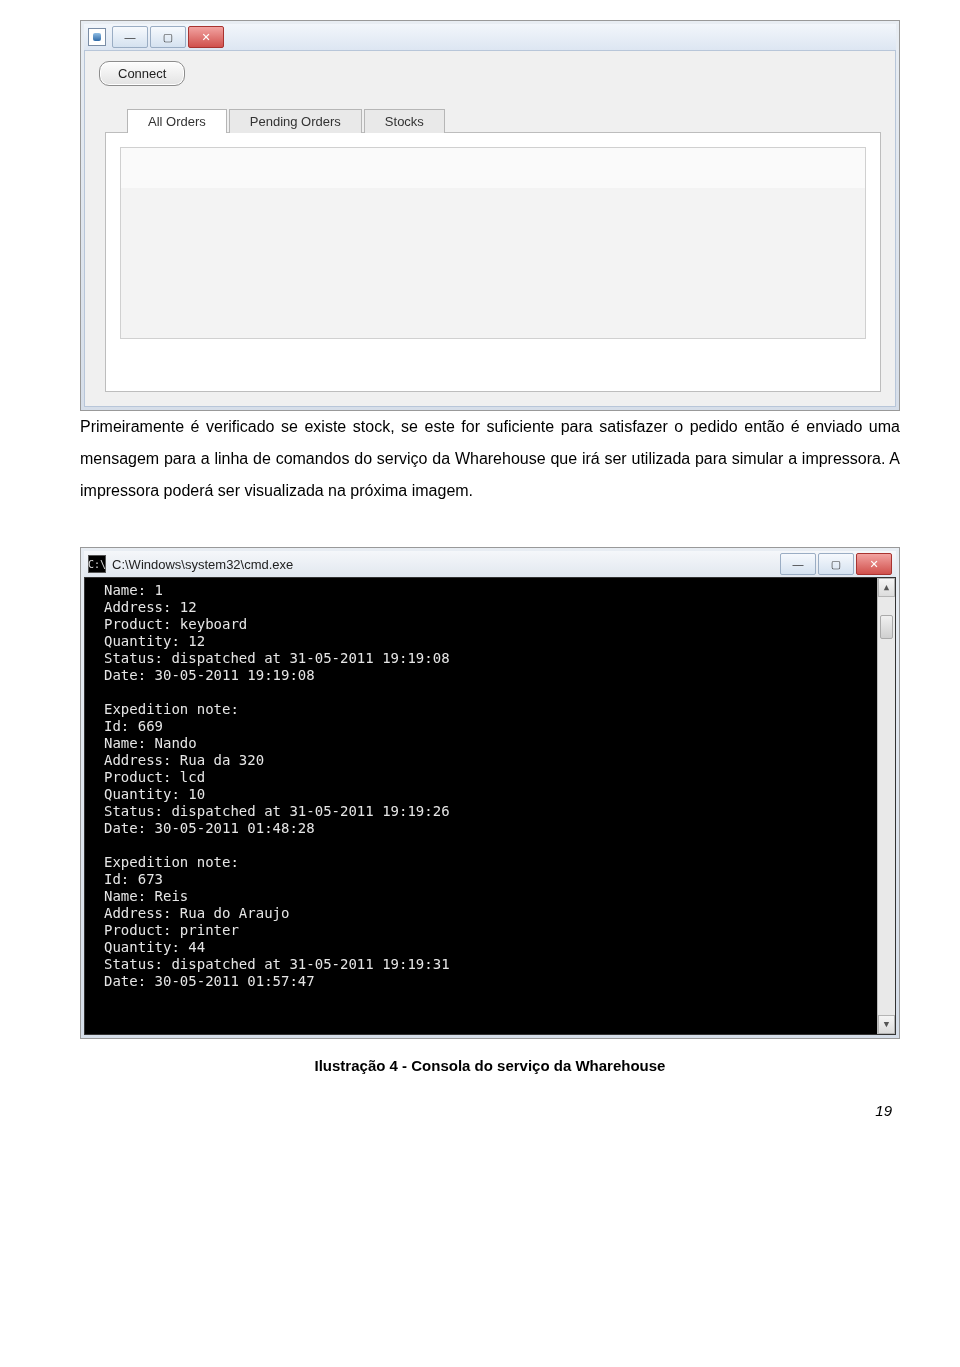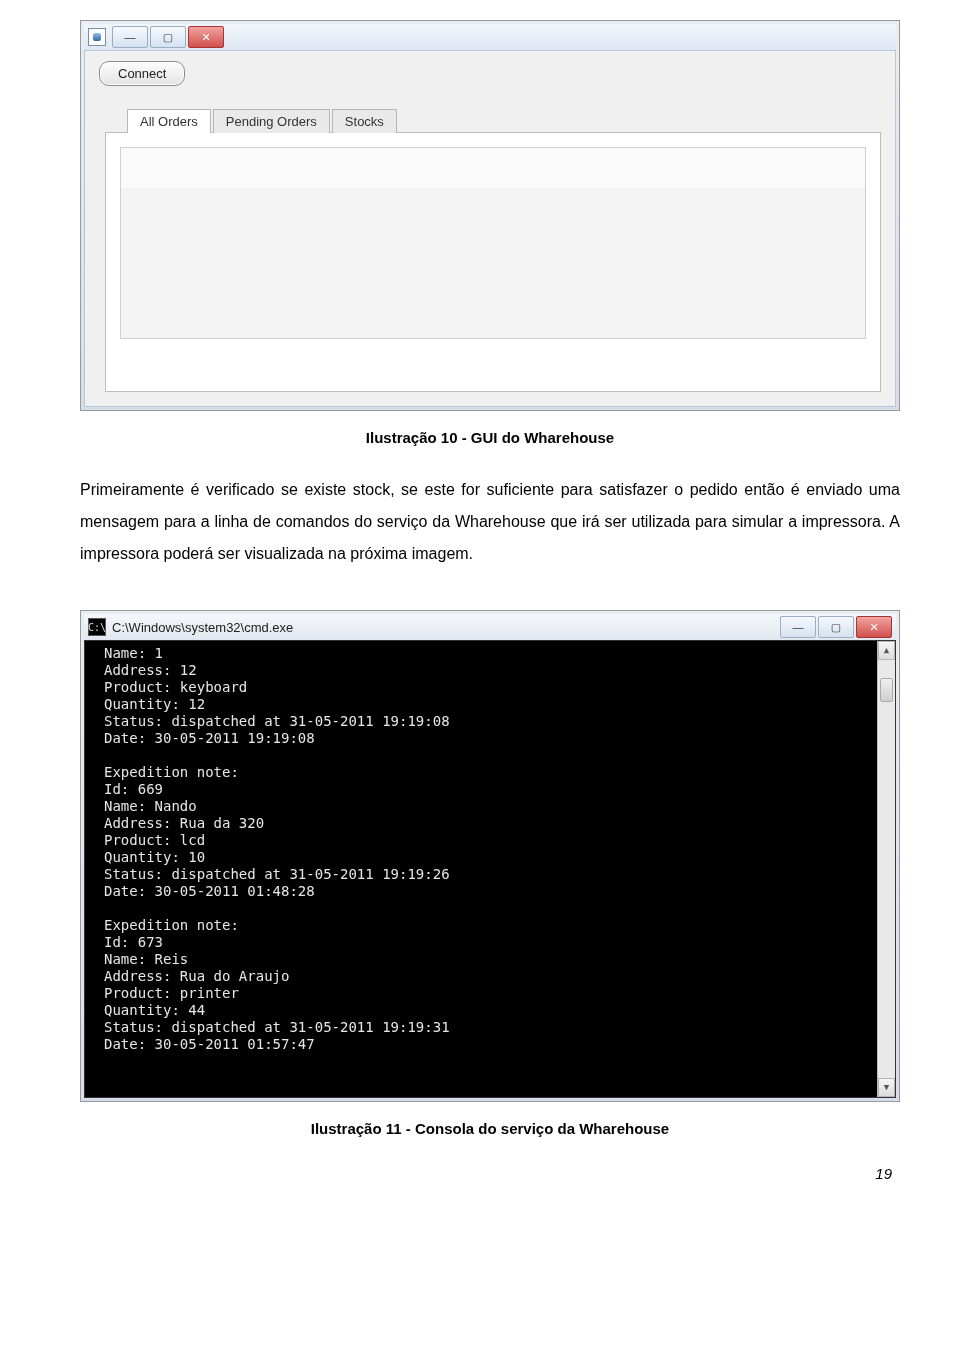--- a/index.html
+++ b/index.html
@@ -83,21 +83,21 @@
     align-items: flex-end;
     gap: 0;
     margin-left: 28px;
     position: relative;
     top: 1px;
     z-index: 3;
   }
   .tab {
     border: 1px solid #b6b6b6;
     border-bottom: none;
-    padding: 4px 12px;
+    padding: 4px 20px;
     font-size: 13px;
     color: #333;
     background: #e9e9e9;
     position: relative;
     margin-right: 2px;
   }
   .tab.active {
     background: #fff;
     z-index: 4;
   }
@@ -217,21 +217,20 @@
         <div class="tab active">All Orders</div>
         <div class="tab">Pending Orders</div>
         <div class="tab">Stocks</div>
       </div>
       <div class="tab-panel">
         <div class="listpane"></div>
       </div>
     </div>
   </div>
 
-  <p class="caption">Ilustração 10 - GUI do Wharehouse</p>
 
   <p class="body-text">Primeiramente é verificado se existe stock, se este for suficiente para satisfazer o pedido então é enviado uma mensagem para a linha de comandos do serviço da Wharehouse que irá ser utilizada para simular a impressora. A impressora poderá ser visualizada na próxima imagem.</p>
 
   <div class="win7-frame console">
     <div class="win7-titlebar">
       <div class="cmd-icon">C:\</div>
       <div class="win-title">C:\Windows\system32\cmd.exe</div>
       <div class="win-controls">
         <div class="win-btn">—</div>
         <div class="win-btn">▢</div>
@@ -265,16 +264,16 @@
       <div class="console-scroll">
         <div class="scroll-arrow">▲</div>
         <div class="scroll-track">
           <div class="scroll-thumb"></div>
         </div>
         <div class="scroll-arrow">▼</div>
       </div>
     </div>
   </div>
 
-  <p class="caption">Ilustração 11 - Consola do serviço da Wharehouse</p>
+  <p class="caption">Ilustração 4 - Consola do serviço da Wharehouse</p>
 
   <div class="page-number">19</div>
 </div>
 
 </body></html>

